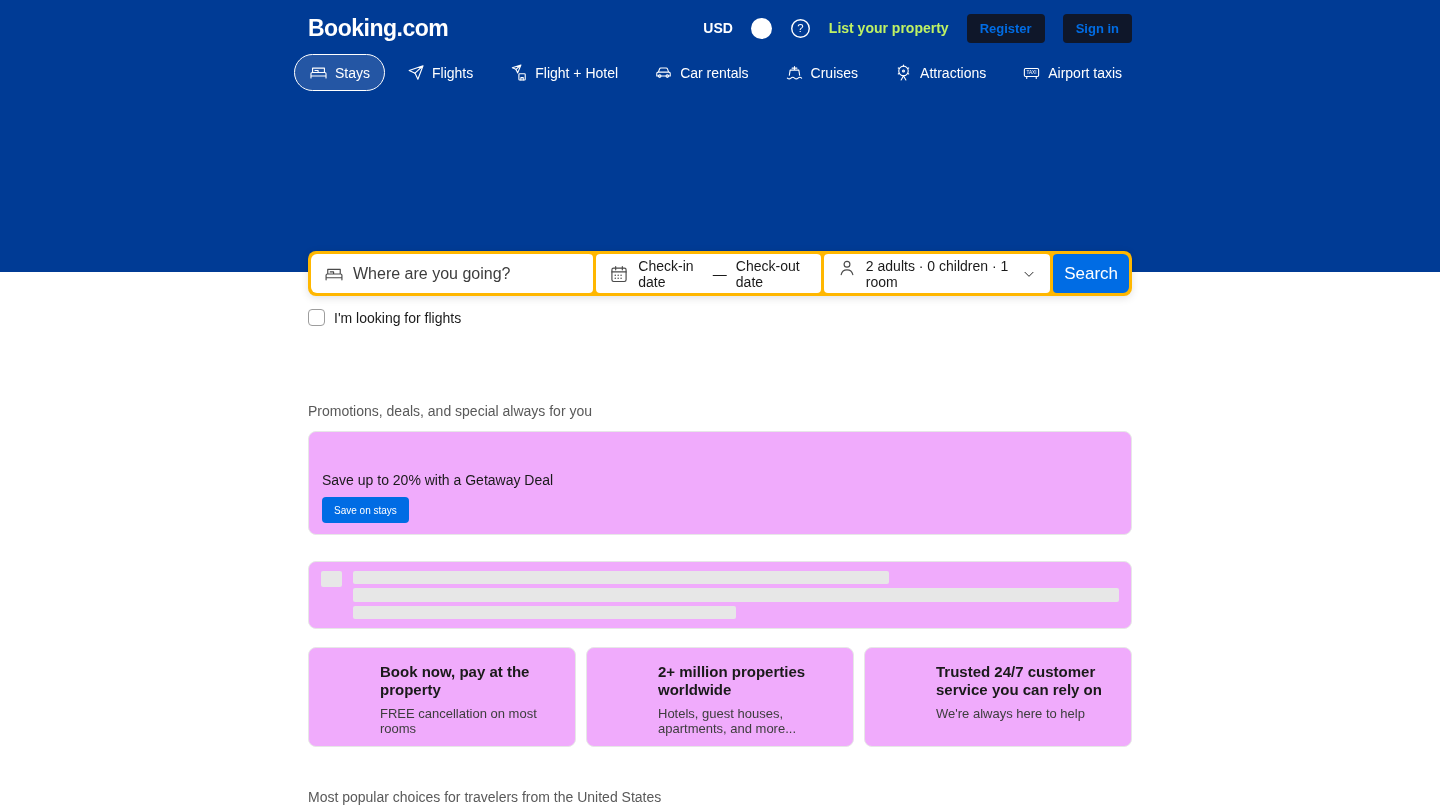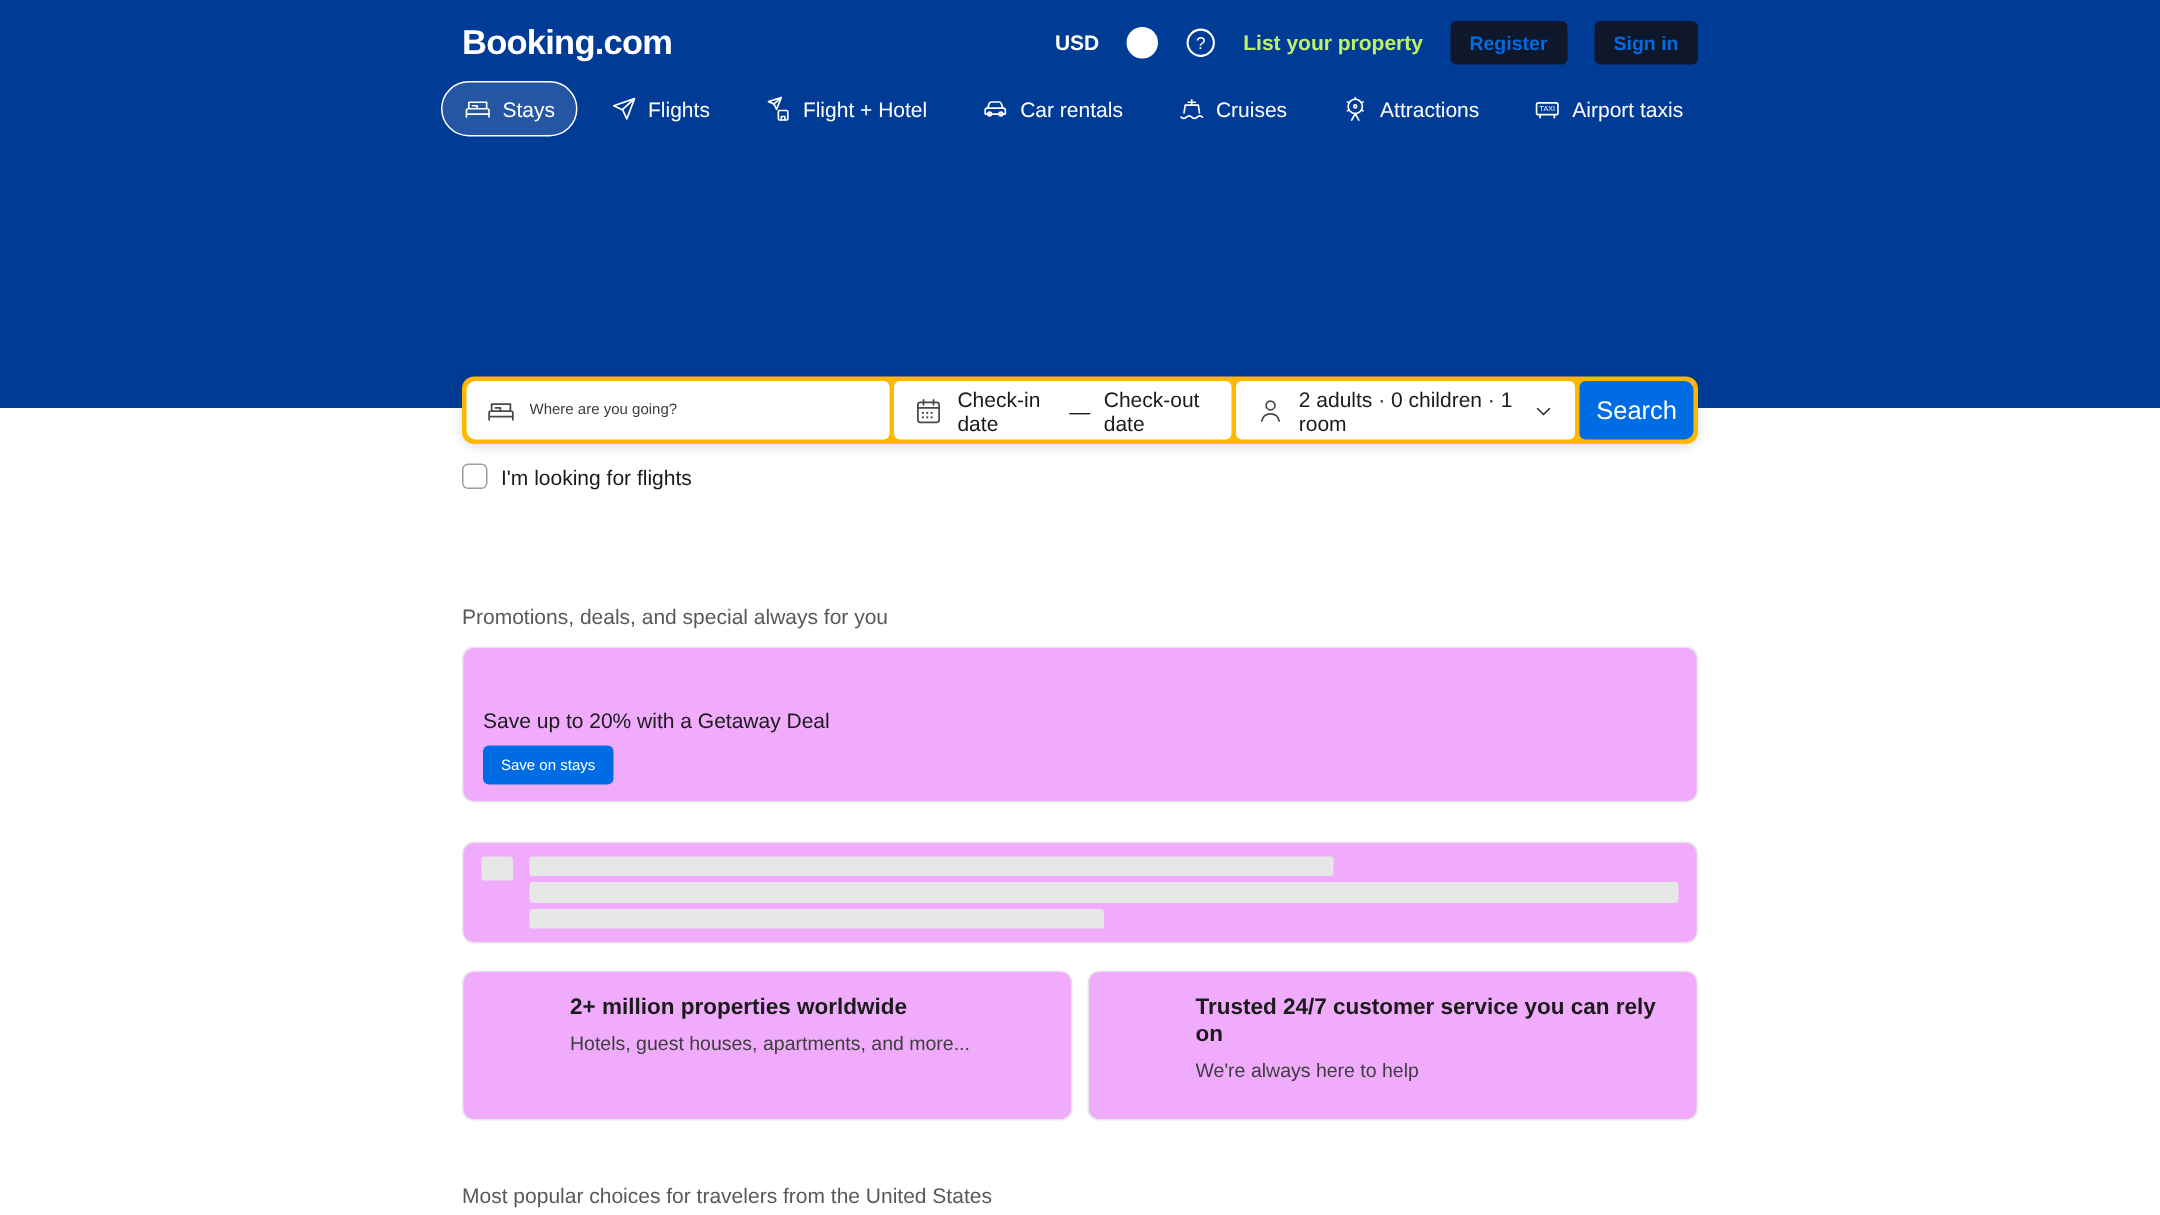--- a/index.html
+++ b/index.html
@@ -33,25 +33,25 @@
   .tab.selected{border-color:#fff;background:rgba(255,255,255,0.14);}
   .tab svg{width:19px;height:19px;stroke:#fff;fill:none;stroke-width:1.4;stroke-linecap:round;stroke-linejoin:round;}
   .tab svg text{stroke:none;fill:#fff;}
 
   
   .searchbar{position:absolute;top:251px;left:50%;transform:translateX(-50%);width:824px;height:45px;
     background:var(--search-yellow);border-radius:8px;padding:3px;display:flex;gap:3px;z-index:5;box-shadow:0 2px 8px rgba(0,0,0,0.12);}
   .seg{background:#fff;display:flex;align-items:center;gap:9px;padding:0 13px;border-radius:4px;font-size:14px;color:var(--text-dark);}
   .seg svg{width:20px;height:20px;stroke:#4a4a4a;fill:none;stroke-width:1.4;stroke-linecap:round;stroke-linejoin:round;flex:none;}
   .seg-dest{flex:284 0 0;border-top-left-radius:6px;border-bottom-left-radius:6px;}
-  .seg-dest input{border:none;outline:none;font-family:inherit;font-size:10px;width:100%;color:var(--text-dark);}
+  .seg-dest input{border:none;outline:none;font-family:inherit;font-size:16px;width:100%;color:var(--text-dark);}
   .seg-dest input::placeholder{color:#3d3d3d;opacity:1;}
   .seg-dates{flex:220 0 0;cursor:pointer;}
   .seg-occ{flex:222 0 0;cursor:pointer;justify-content:space-between;}
-  .seg-occ .occ-left{display:flex;align-items:center;gap:9px;}
+  .seg-occ .occ-left{display:flex;align-items:flex-start;gap:9px;}
   .seg-occ svg.chev{width:16px;height:16px;stroke:#1a1a1a;}
   .search-btn{flex:84 0 0;background:var(--action-blue);color:#fff;font-size:17px;font-weight:normal;border:none;border-radius:4px;border-top-right-radius:6px;border-bottom-right-radius:6px;cursor:pointer;font-family:inherit;}
 
   
   .main{padding-top:37px;}
   .flights-row{display:flex;align-items:center;gap:9px;}
   .checkbox{width:17px;height:17px;border:1px solid #9d9d9d;border-radius:4px;background:#fff;cursor:pointer;flex:none;}
   .flights-label{font-size:14px;color:var(--text-dark);cursor:pointer;}
 
   .section-heading{font-size:14px;color:var(--text-muted);}
@@ -199,20 +199,24 @@
     <span class="skel-square"></span>
     <span class="skel-lines">
       <span class="skel-bar" style="width:70%"></span>
       <span class="skel-bar" style="width:100%"></span>
       <span class="skel-bar" style="width:50%"></span>
     </span>
   </div>
 
   <div class="features">
     <div class="card feature-card">
+      <div class="feature-title">Book now, pay at the property</div>
+      <div class="feature-body">FREE cancellation on most rooms</div>
+    </div>
+    <div class="card feature-card">
       <div class="feature-title">2+ million properties worldwide</div>
       <div class="feature-body">Hotels, guest houses, apartments, and more...</div>
     </div>
     <div class="card feature-card">
       <div class="feature-title">Trusted 24/7 customer service you can rely on</div>
       <div class="feature-body">We're always here to help</div>
     </div>
   </div>
 
   <div class="section-heading popular-heading">Most popular choices for travelers from the United States</div>

